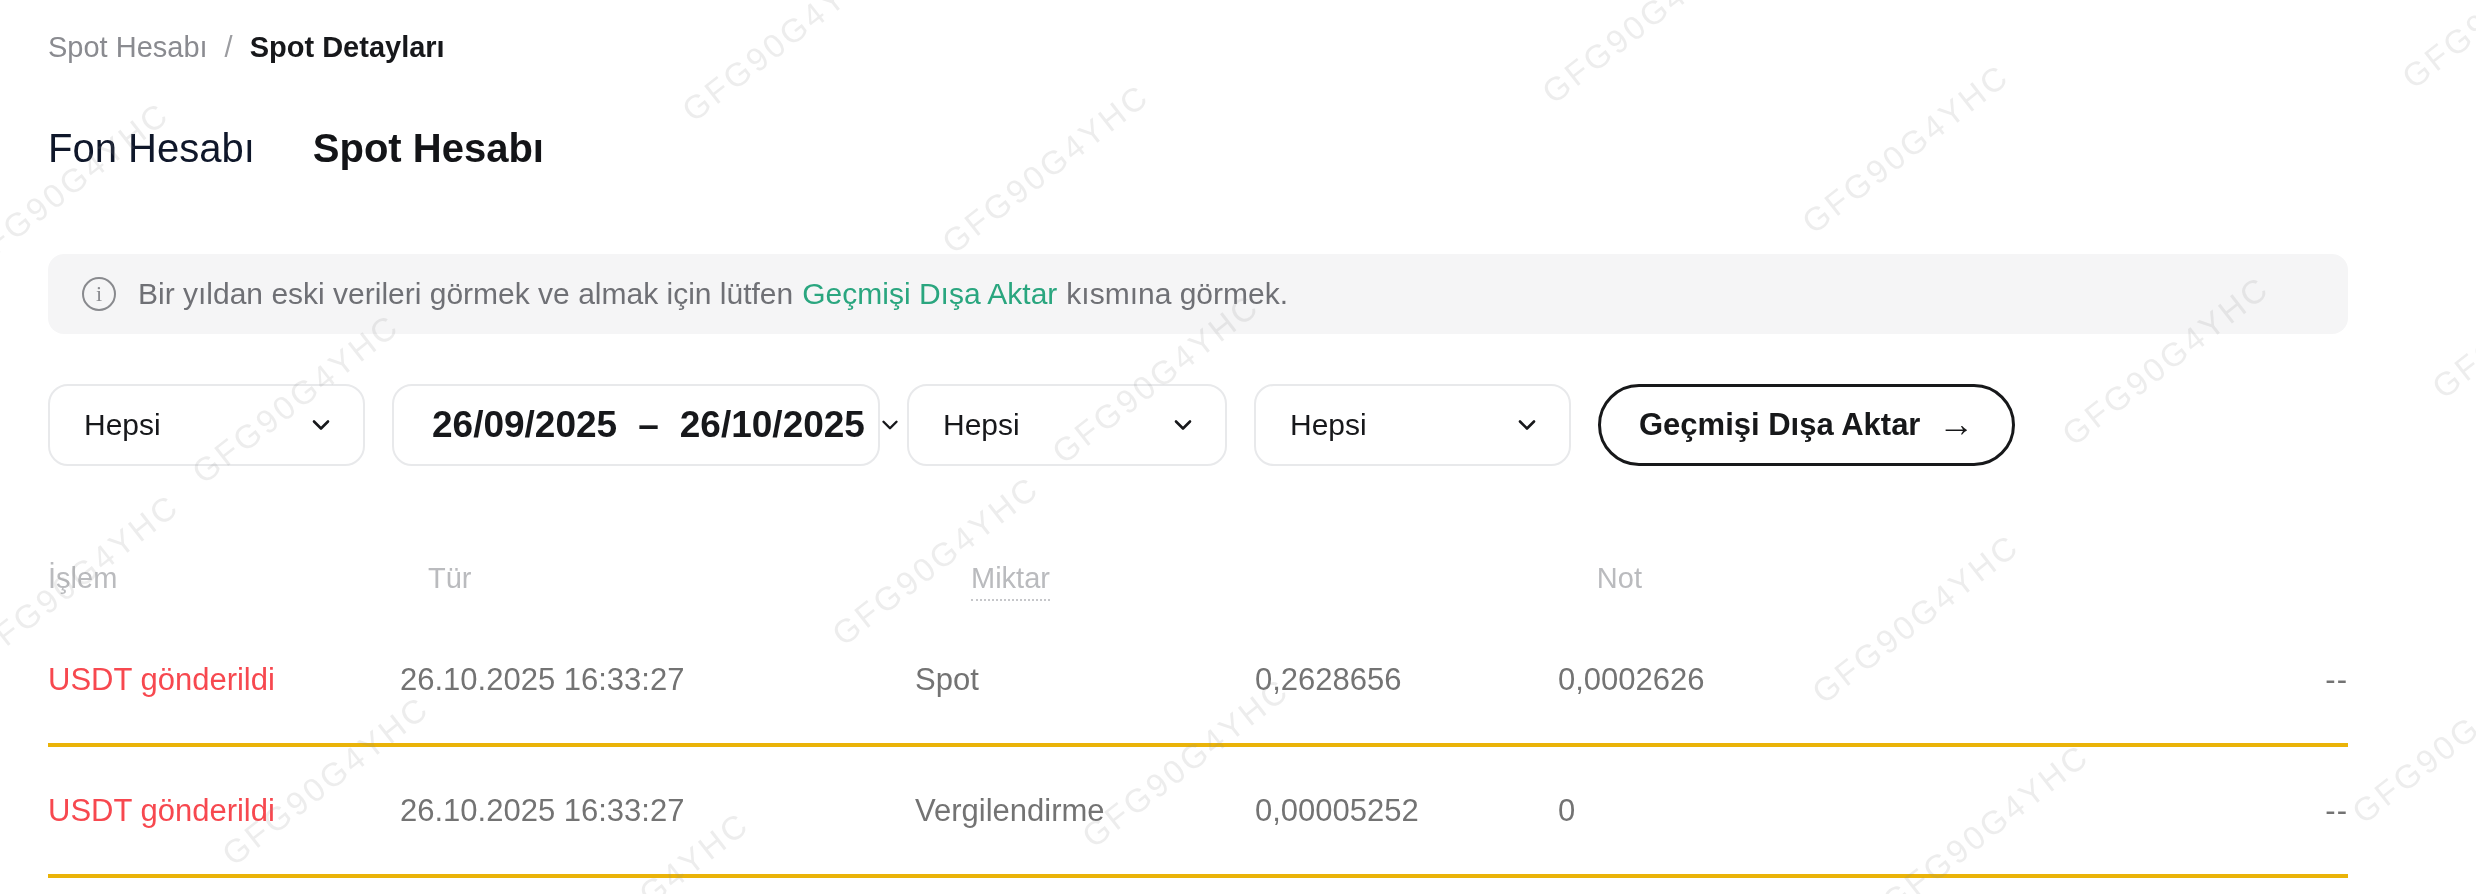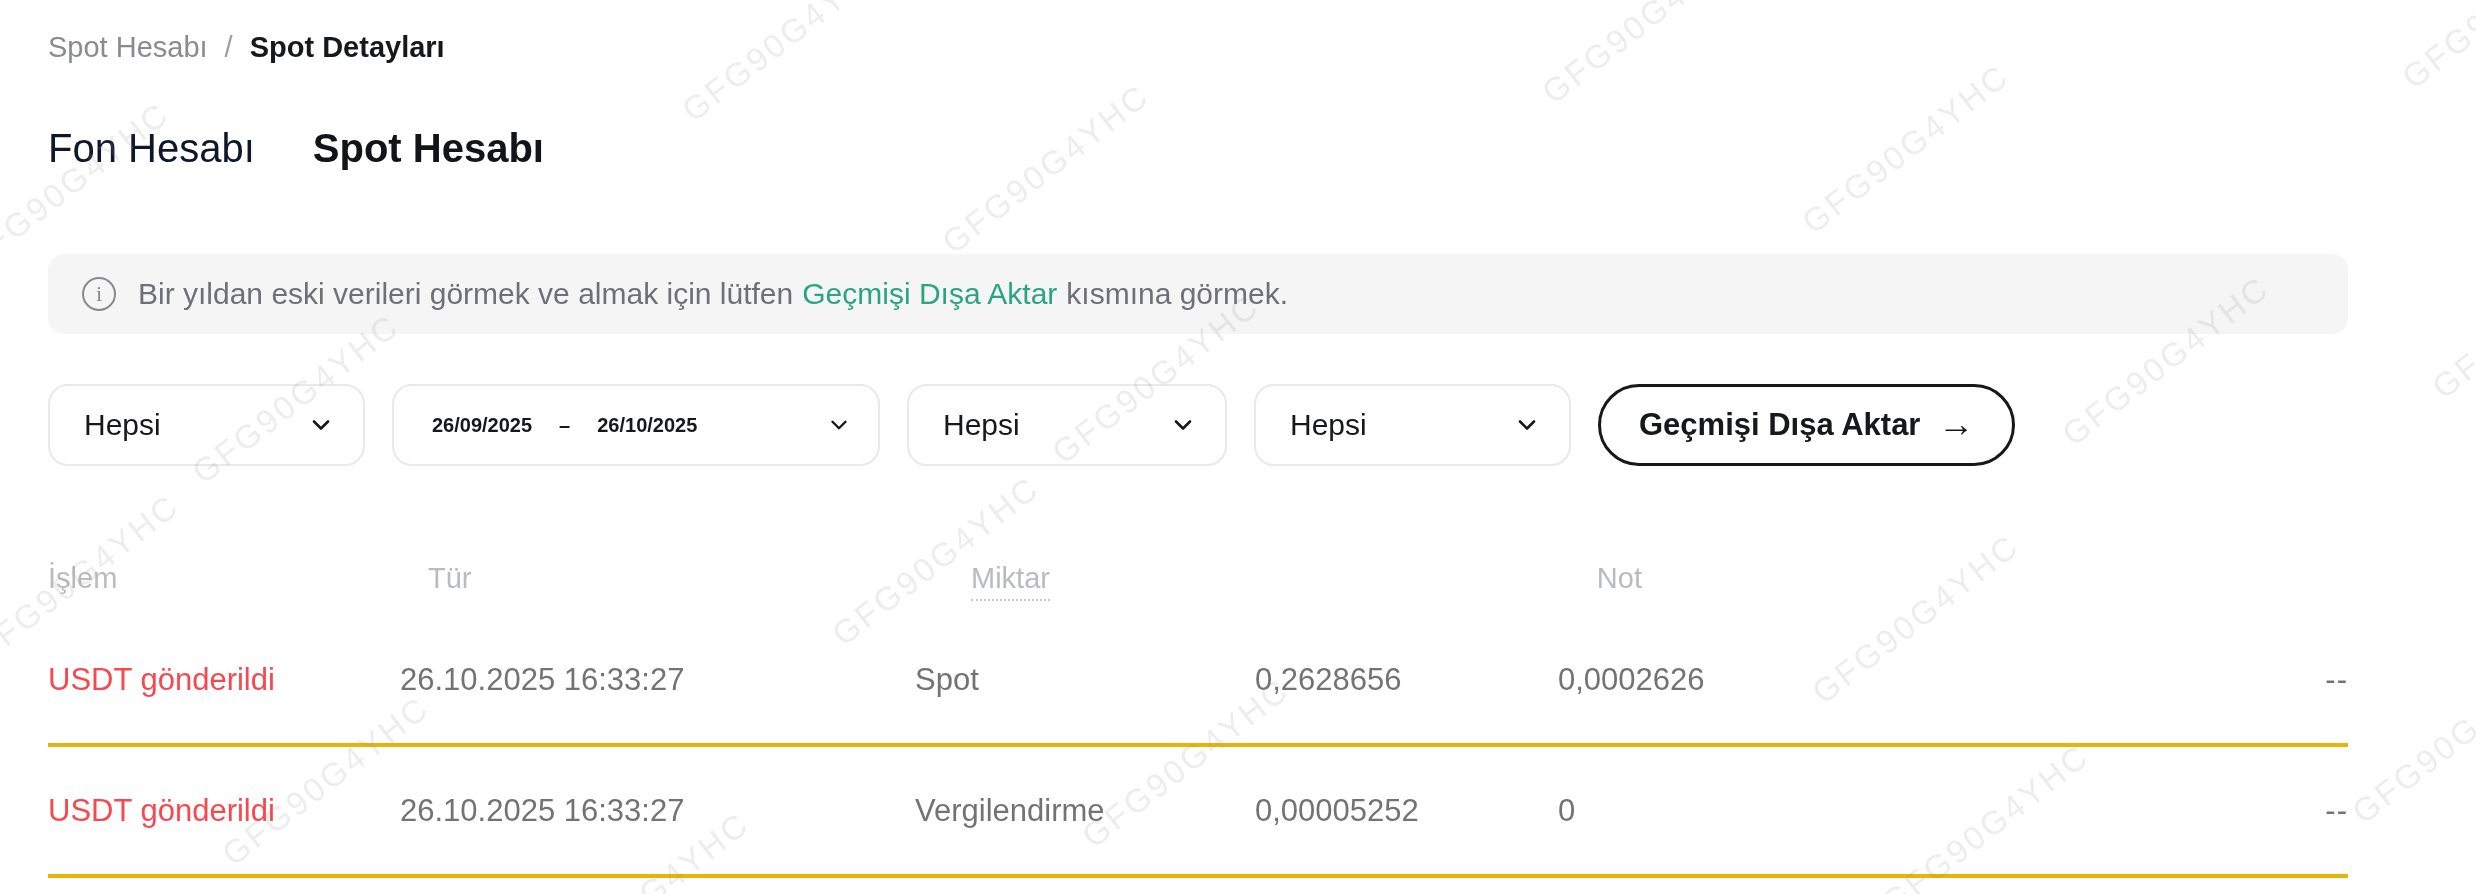--- a/index.html
+++ b/index.html
@@ -56,21 +56,21 @@
     height:82px; background:#fff;
     border:2px solid #e8e9eb; border-radius:20px;
     display:flex; align-items:center; justify-content:space-between;
     padding:0 28px 0 34px; cursor:pointer;
     font-size:30px; font-weight:500; color:#17181b;
   }
   .select.w1 { width:317px; }
   .select.w3 { width:320px; }
   .select.w4 { width:317px; }
   .date-box  { width:488px; padding:0 26px 0 38px; }
-  .date-text { display:flex; align-items:center; gap:27px; font-size:20px; font-weight:600; }
+  .date-text { display:flex; align-items:center; gap:21px; font-size:37px; font-weight:600; }
   .date-dash { font-weight:700; }
   .chev { flex:0 0 auto; margin-left:12px; }
 
   .export-btn {
     height:82px; padding:0 38px;
     background:transparent; border:3px solid #17181a; border-radius:41px;
     display:flex; align-items:center; gap:18px; cursor:pointer;
     font-family:inherit; font-size:31px; font-weight:700; color:#17181a;
   }
   .export-arrow { font-size:36px; font-weight:400; line-height:1; transform:translateY(-1px); }

